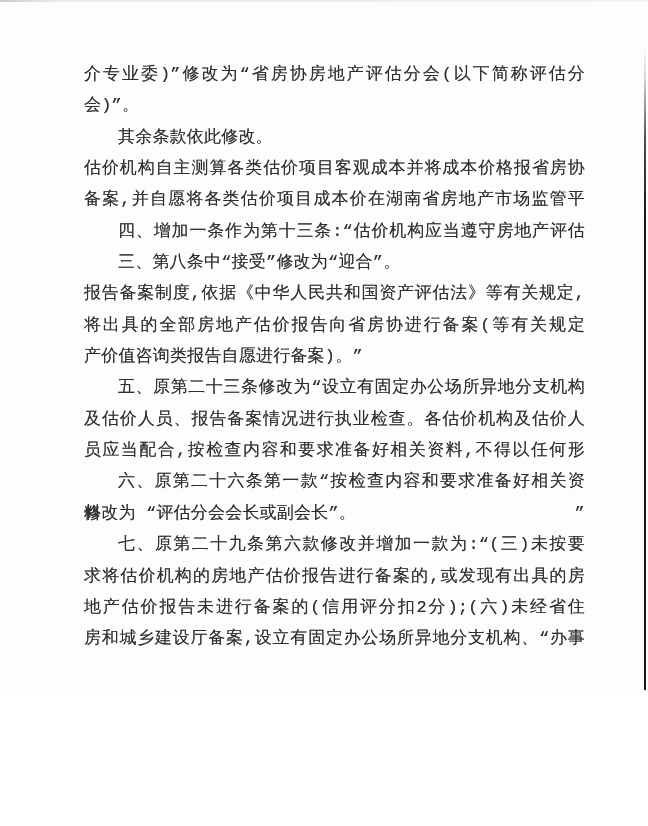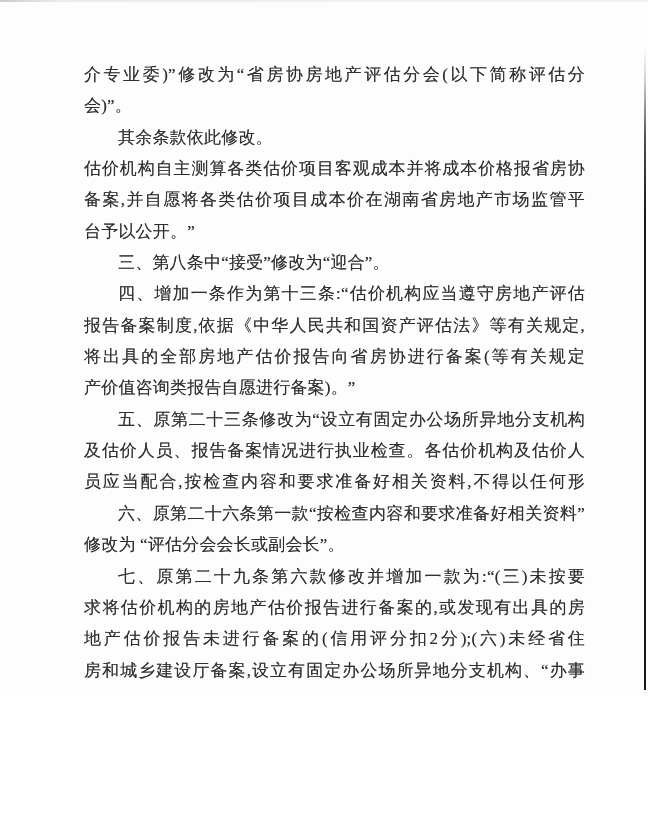--- a/index.html
+++ b/index.html
@@ -2,21 +2,21 @@
 <html><head>
 <meta charset="utf-8">
 <style>
   html, body { margin: 0; padding: 0; background: #ffffff; }
   .page {
     position: relative;
     width: 648px;
     height: 690px;
     background: var(--page-bg, #fdfdfd);
     overflow: hidden;
-    font-family: Liberation Serif, serif;
+    font-family: Liberation Mono, monospace;
   }
   
   .top-edge {
     position: absolute;
     top: 0; left: 0;
     width: 100%; height: 2px;
     background: linear-gradient(to right,
       #bdbdbd 0px, #d2d2d2 28px, #e8e8e8 60px, #efefef 100%);
     opacity: 0.8;
   }
@@ -67,23 +67,22 @@
 
 <div class="page" style="--page-bg: #fdfdfd; --ink: #2f2f2f;">
   <div class="top-edge"></div>
   <div class="right-edge"></div>
   <div class="content">
       <div class="line justify">介专业委)”修改为“省房协房地产评估分会(以下简称评估分</div>
       <div class="line">会)”。</div>
       <div class="line indent">其余条款依此修改。</div>
       <div class="line justify">估价机构自主测算各类估价项目客观成本并将成本价格报省房协</div>
       <div class="line justify">备案,并自愿将各类估价项目成本价在湖南省房地产市场监管平</div>
-      <div class="line">台予以公开。”</div>
+      <div class="line justify indent">四、增加一条作为第十三条:“估价机构应当遵守房地产评估</div>
       <div class="line indent">三、第八条中“接受”修改为“迎合”。</div>
-      <div class="line justify indent">四、增加一条作为第十三条:“估价机构应当遵守房地产评估</div>
       <div class="line justify">报告备案制度,依据《中华人民共和国资产评估法》等有关规定,</div>
       <div class="line justify">将出具的全部房地产估价报告向省房协进行备案(等有关规定</div>
       <div class="line">产价值咨询类报告自愿进行备案)。”</div>
       <div class="line justify indent">五、原第二十三条修改为“设立有固定办公场所异地分支机构</div>
       <div class="line justify">及估价人员、报告备案情况进行执业检查。各估价机构及估价人</div>
       <div class="line justify">员应当配合,按检查内容和要求准备好相关资料,不得以任何形</div>
       <div class="line justify indent">六、原第二十六条第一款“按检查内容和要求准备好相关资料”</div>
       <div class="line">修改为 “评估分会会长或副会长”。</div>
       <div class="line justify indent">七、原第二十九条第六款修改并增加一款为:“(三)未按要</div>
       <div class="line justify">求将估价机构的房地产估价报告进行备案的,或发现有出具的房</div>

